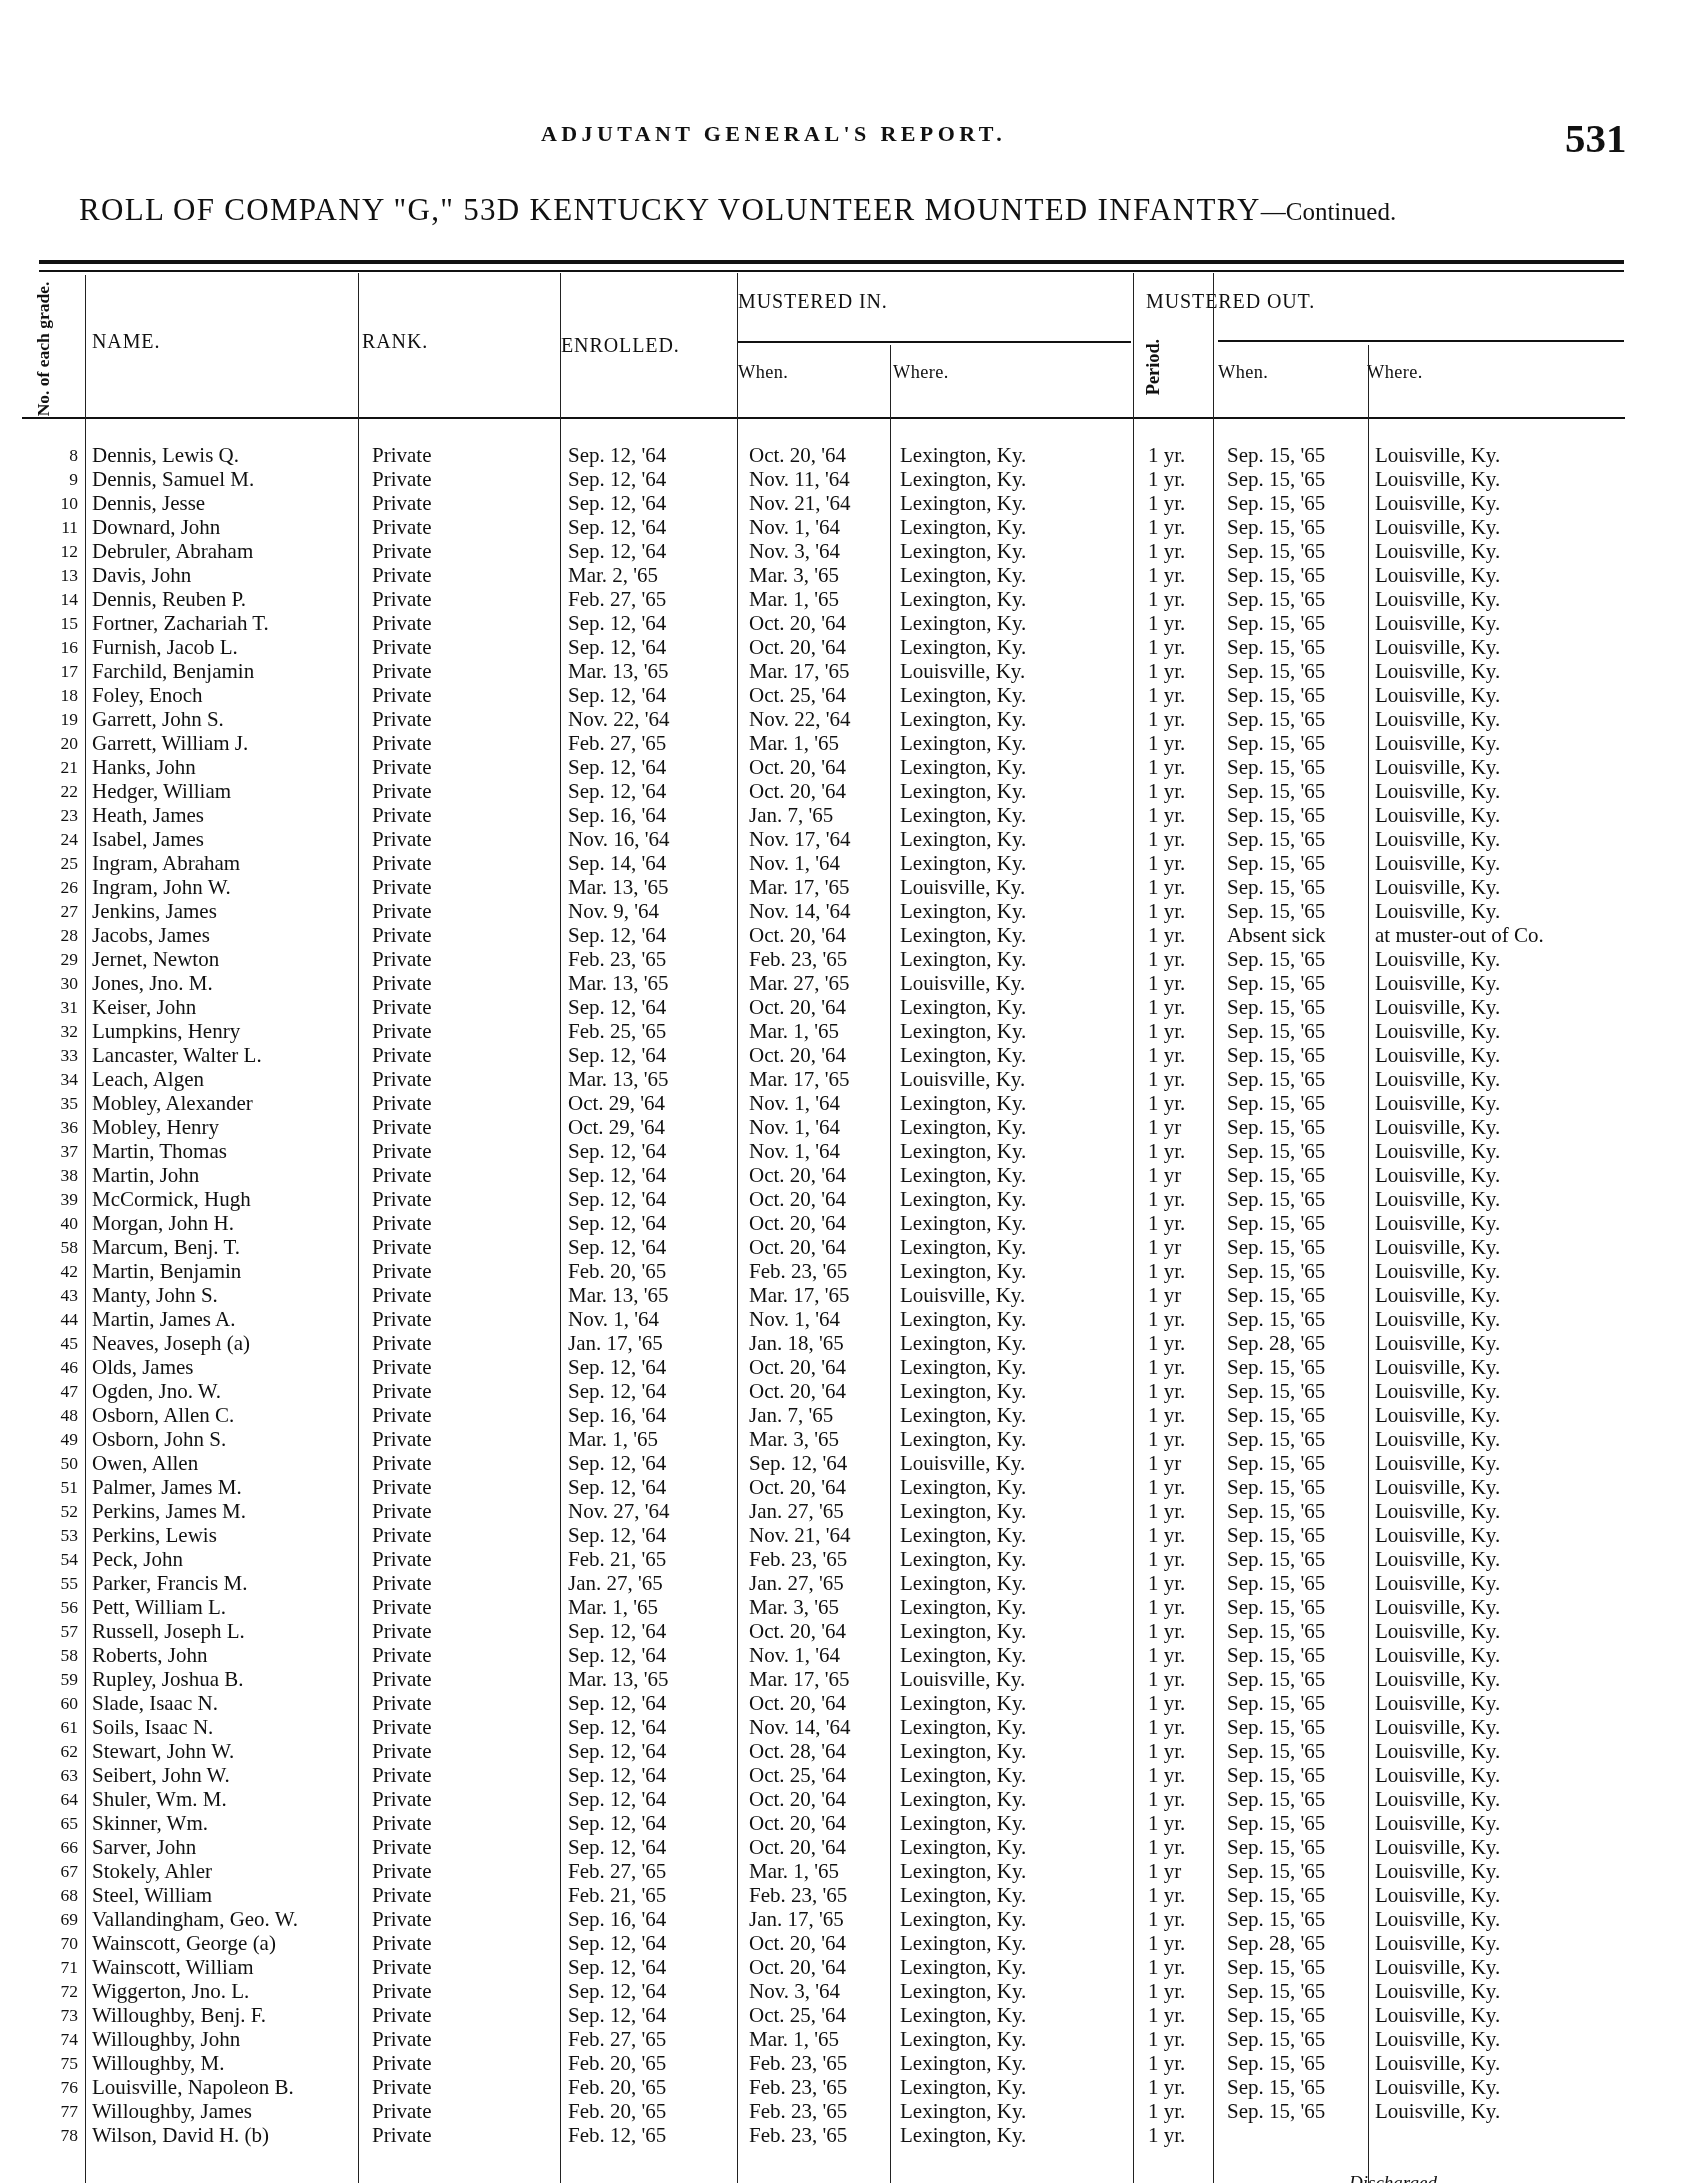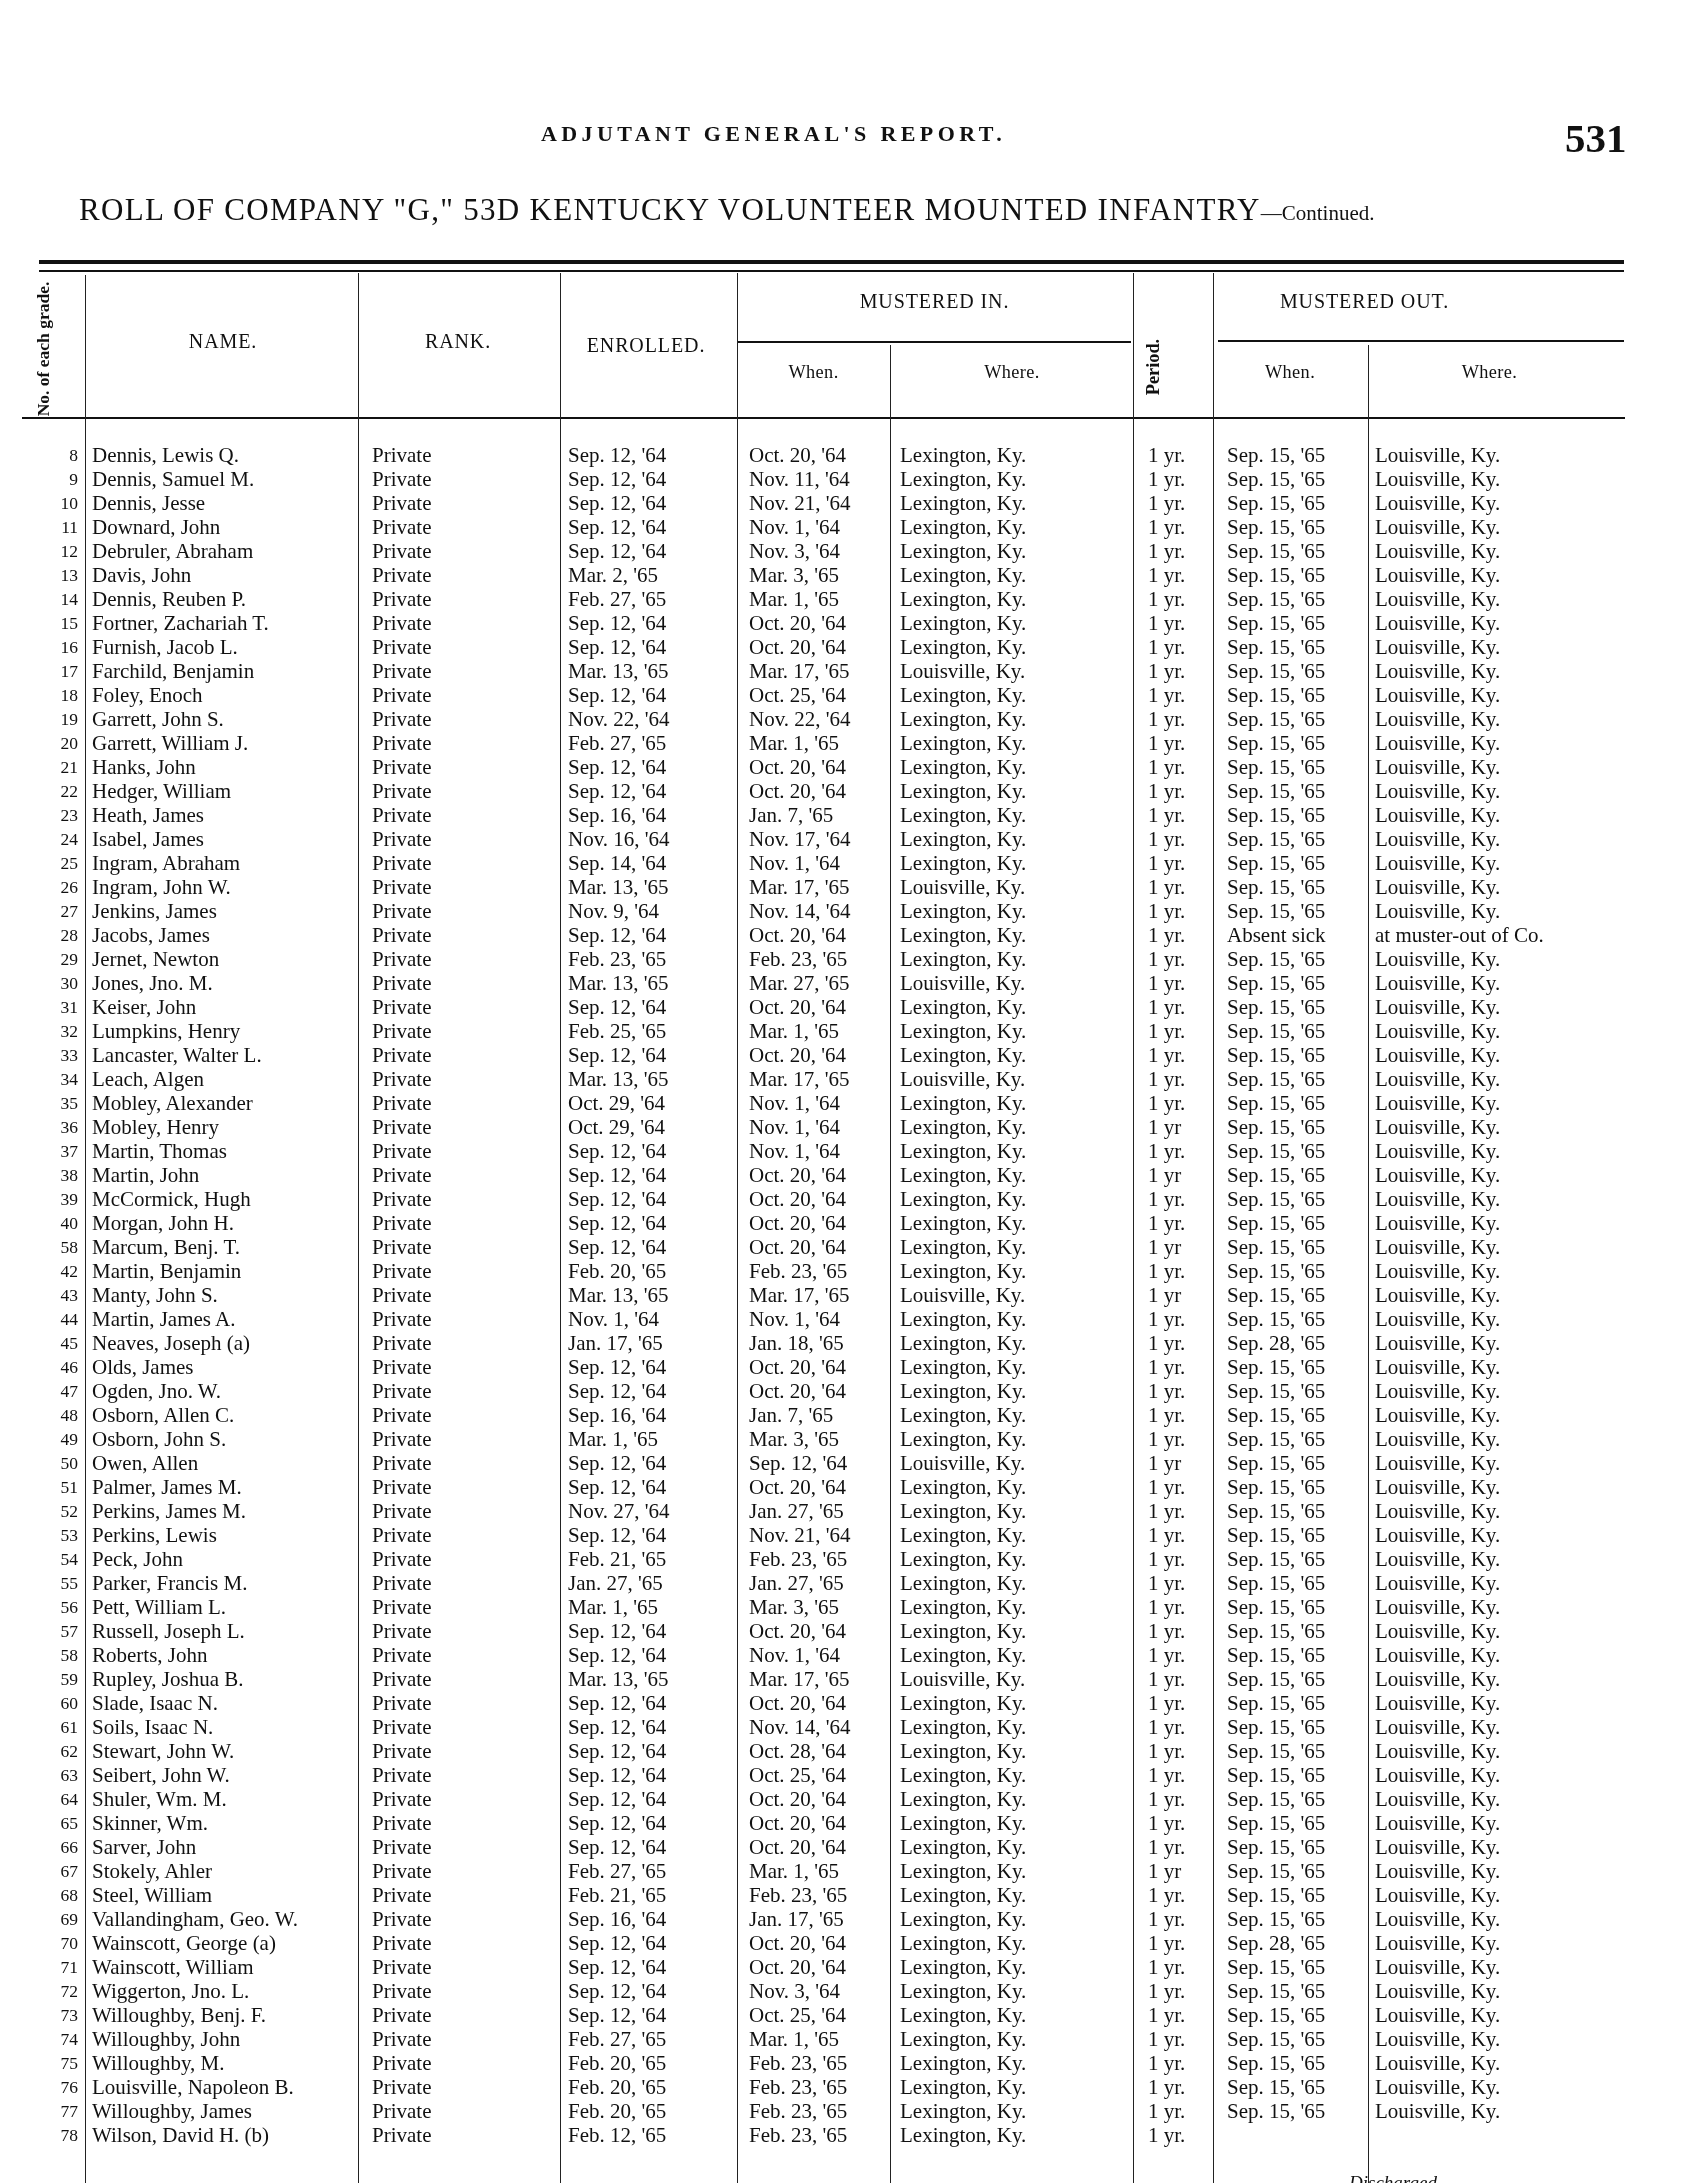--- a/index.html
+++ b/index.html
@@ -11,28 +11,28 @@
 
   .running-head {
     position: absolute; top: 121px; left: 541px; font-size: 22px; letter-spacing: 4.4px;
     font-weight: bold;
     text-align: right;
   }
   .page-number { position: absolute; top: 114px; left: 1565px; font-size: 41px; font-weight: bold; }
   .roll-title {
     position: absolute; top: 192px; left: 79px; font-size: 31px; letter-spacing: 1.3px; white-space: nowrap;
   }
-  .roll-title .cont { font-size: 21px; letter-spacing: 0; }
+  .roll-title .cont { font-size: 25px; letter-spacing: 0; }
 
   .rule { position: absolute; left: 39px; width: 1585px; background: #111; }
   .rule.r1 { top: 260px; height: 3.5px; }
   .rule.r2 { top: 270px; height: 2.2px; }
 
   
-  .hdr { position: absolute; font-size: 20px; text-align: center; letter-spacing: 0.9px; }
+  .hdr { position: absolute; font-size: 20px; letter-spacing: 0.9px; }
   .hdr.small { font-size: 18.3px; letter-spacing: 0.4px; font-family: Liberation Serif, serif; }
   .rot-grade {
     position: absolute; left: 16.6px; top: 284px; width: 52px; height: 131px;
   }
   .rot-grade span {
     position: absolute; left: 26px; top: 65px; transform: translate(-50%,-50%) rotate(-90deg);
     white-space: nowrap; font-size: 17.5px; line-height: 19px; text-align: center; font-weight: bold;
   }
   .rot-period {
     position: absolute; left: 1135px; top: 306px; width: 35px; height: 122px;

